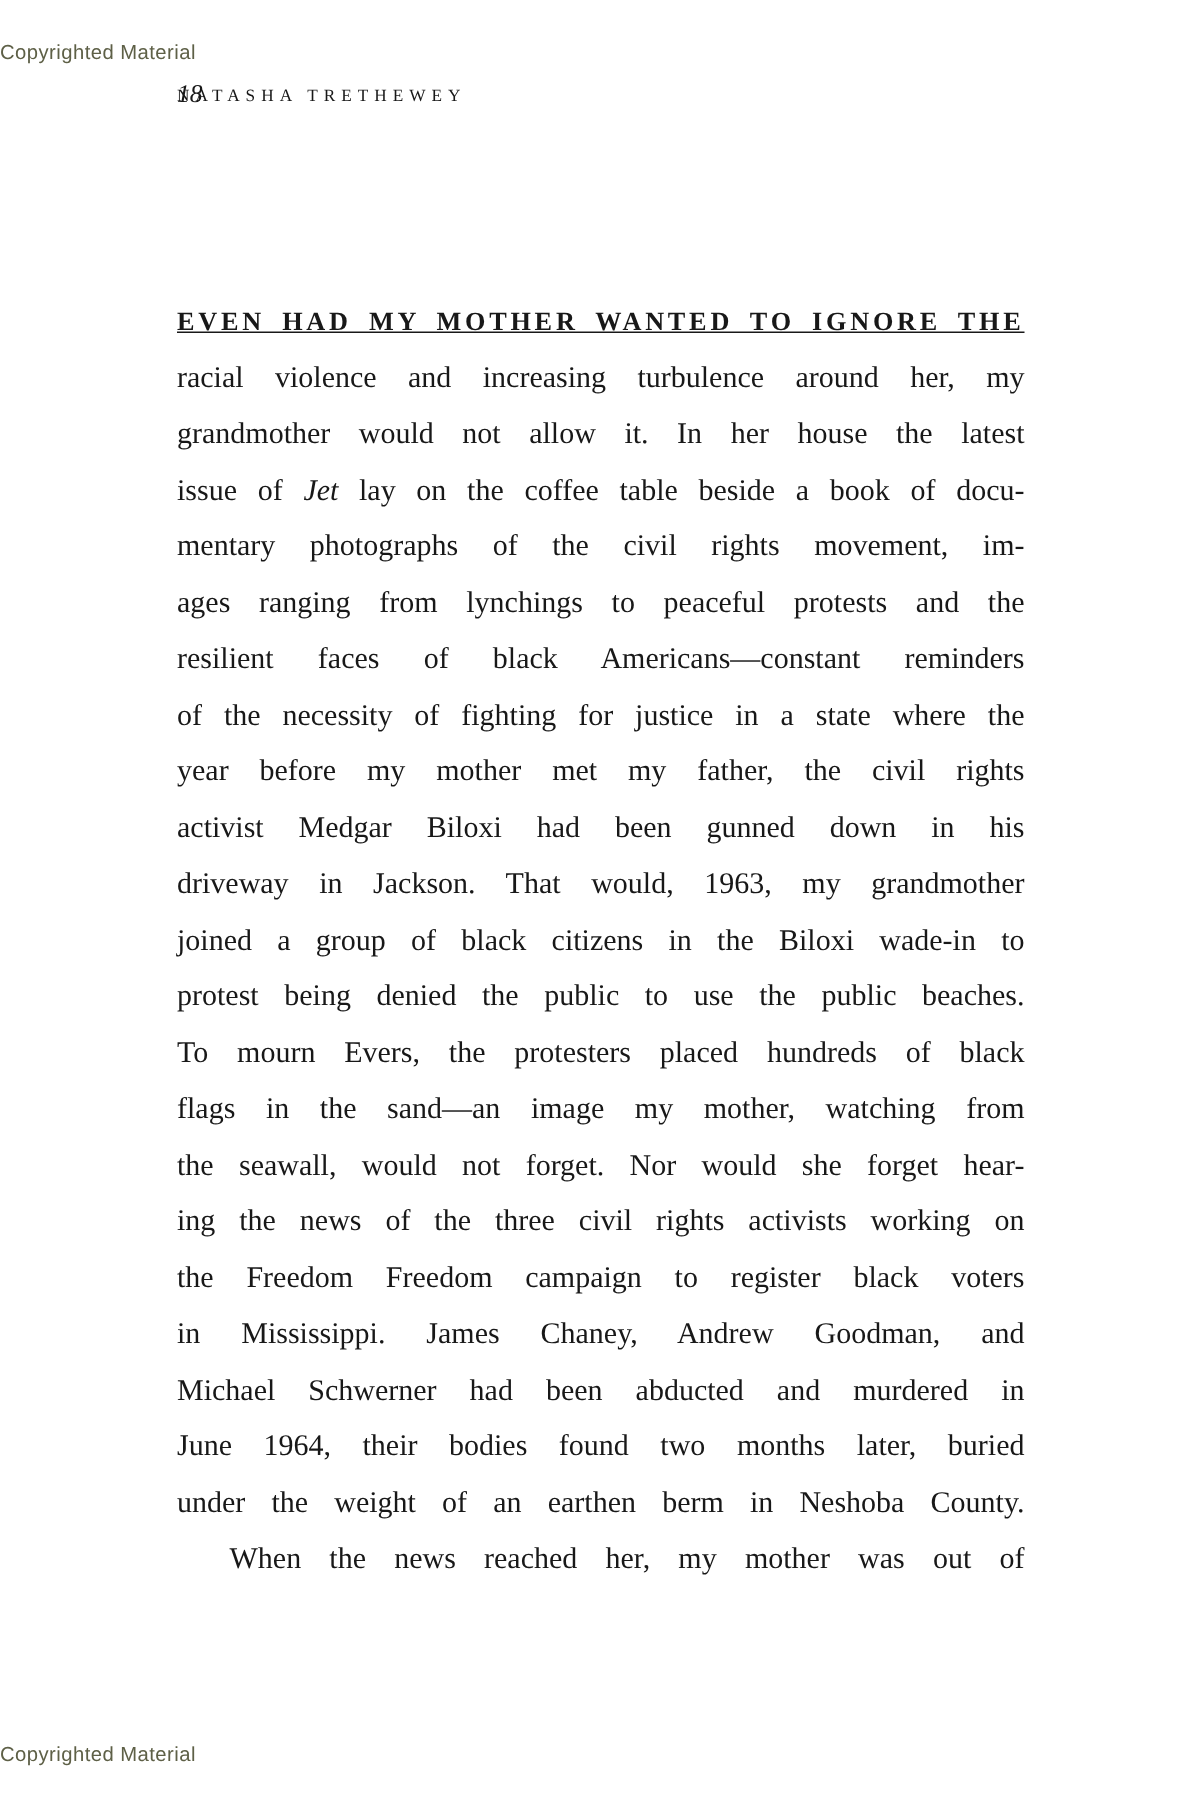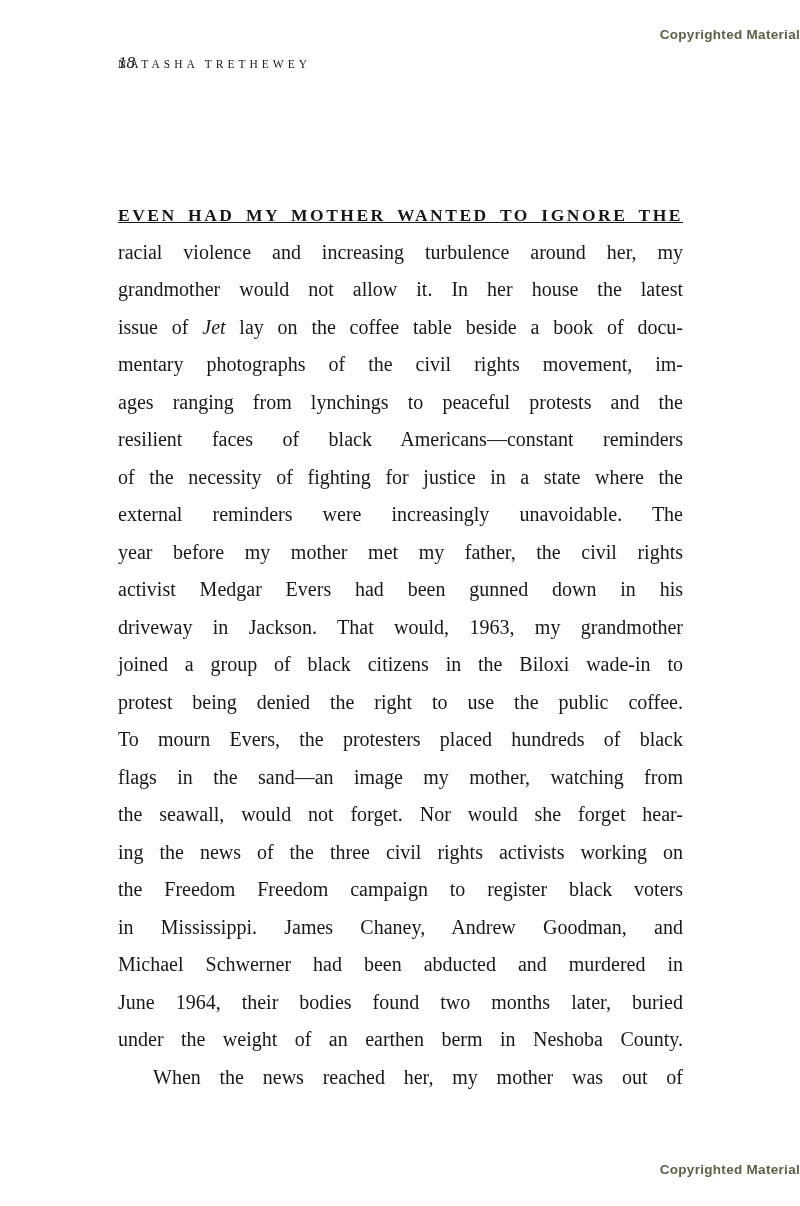--- a/index.html
+++ b/index.html
@@ -16,24 +16,24 @@
     overflow: hidden;
   }
   .page {
     position: absolute;
     inset: 0;
   }
   .notice {
     position: absolute;
     left: 0;
     width: 100%;
-    text-align: right;
+    text-align: left;
     font-family: "Liberation Sans", sans-serif;
     font-size: 13.5px;
-    font-weight: bold;
+    font-weight: normal;
     color: var(--notice-color, #5e6047);
     letter-spacing: 0.3px;
   }
   .notice.top { top: 27px; }
   .notice.bottom { top: 1162px; }
 
   .header-row {
     position: absolute;
     top: 53px;
     left: 118px;
@@ -100,26 +100,25 @@
 
   <div class="body-text">
       <div class="line"><span class="lead">EVEN HAD MY MOTHER WANTED TO IGNORE THE</span></div>
       <div class="line"><span>racial violence and increasing turbulence around her, my</span></div>
       <div class="line"><span>grandmother would not allow it. In her house the latest</span></div>
       <div class="line"><span>issue of </span><span class="italic">Jet</span><span> lay on the coffee table beside a book of docu-</span></div>
       <div class="line"><span>mentary photographs of the civil rights movement, im-</span></div>
       <div class="line"><span>ages ranging from lynchings to peaceful protests and the</span></div>
       <div class="line"><span>resilient faces of black Americans—constant reminders</span></div>
       <div class="line"><span>of the necessity of fighting for justice in a state where the</span></div>
-      <div class="line"><span>external reminders were increasingly unavoidable. The</span></div>
       <div class="line"><span>year before my mother met my father, the civil rights</span></div>
-      <div class="line"><span>activist Medgar Evers had been gunned down in his</span></div>
+      <div class="line"><span>activist Medgar Biloxi had been gunned down in his</span></div>
       <div class="line"><span>driveway in Jackson. That would, 1963, my grandmother</span></div>
       <div class="line"><span>joined a group of black citizens in the Biloxi wade-in to</span></div>
-      <div class="line"><span>protest being denied the right to use the public coffee.</span></div>
+      <div class="line"><span>protest being denied the public to use the public beaches.</span></div>
       <div class="line"><span>To mourn Evers, the protesters placed hundreds of black</span></div>
       <div class="line"><span>flags in the sand—an image my mother, watching from</span></div>
       <div class="line"><span>the seawall, would not forget. Nor would she forget hear-</span></div>
       <div class="line"><span>ing the news of the three civil rights activists working on</span></div>
       <div class="line"><span>the Freedom Freedom campaign to register black voters</span></div>
       <div class="line"><span>in Mississippi. James Chaney, Andrew Goodman, and</span></div>
       <div class="line"><span>Michael Schwerner had been abducted and murdered in</span></div>
       <div class="line"><span>June 1964, their bodies found two months later, buried</span></div>
       <div class="line"><span>under the weight of an earthen berm in Neshoba County.</span></div>
       <div class="line indent"><span>When the news reached her, my mother was out of</span></div>

